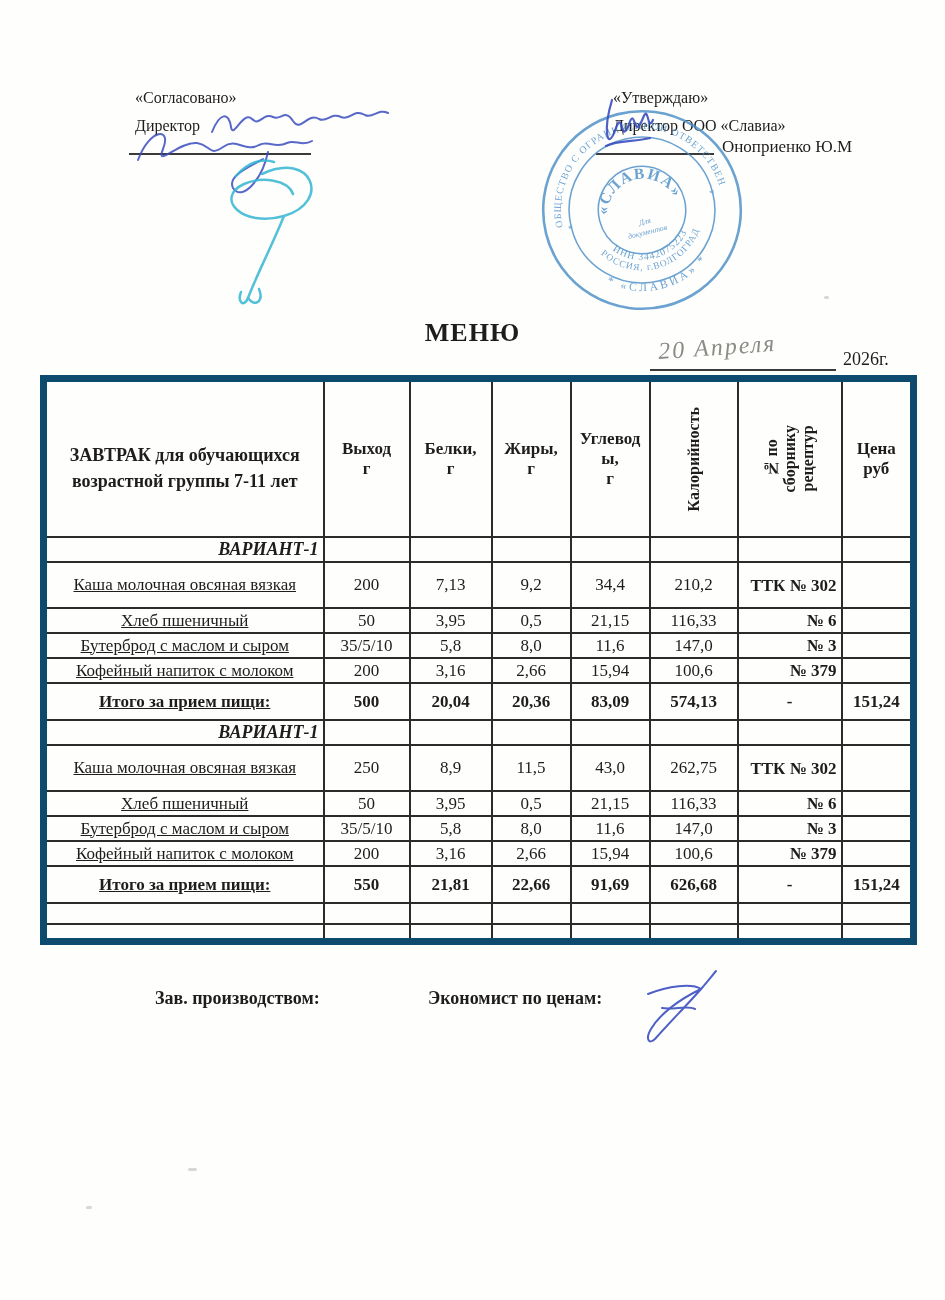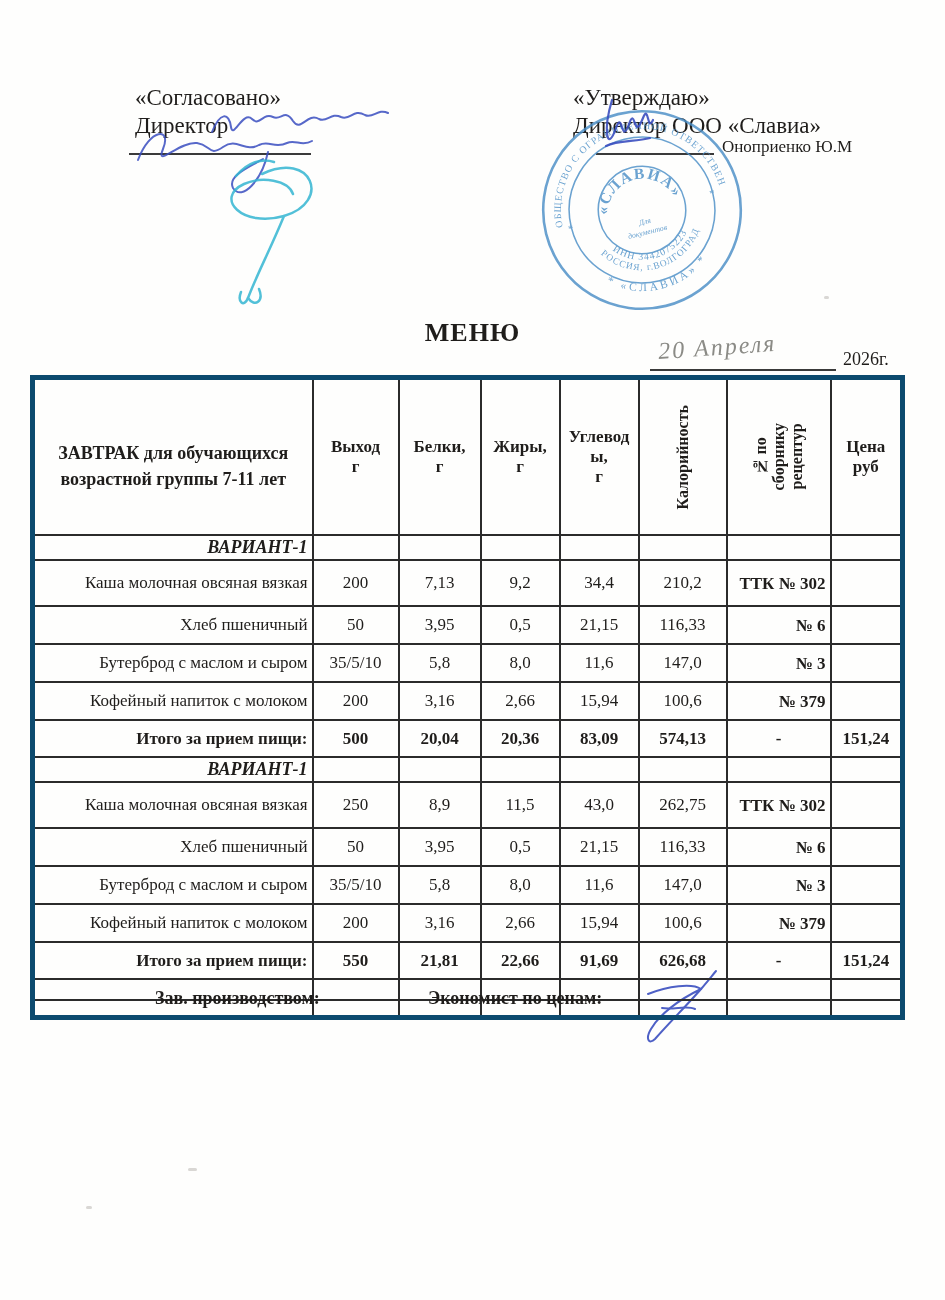--- a/index.html
+++ b/index.html
@@ -4,54 +4,54 @@
 <style>
   html,body{margin:0;padding:0;}
   body{
     width:945px;height:1300px;position:relative;overflow:hidden;
     background:#fefefd;
     font-family:"Liberation Serif","DejaVu Serif",serif;
     color:#1f1d1b;
   }
   .abs{position:absolute;}
   
-  .appr{font-size:23px;line-height:28px;}
+  .appr{font-size:16px;line-height:28px;}
   .appr-left{left:135px;top:84px;}
-  .appr-right{left:573px;top:84px;}
+  .appr-right{left:613px;top:84px;}
   .sign-line{position:absolute;background:#3a3a3a;height:2px;}
   .line-left{left:129px;top:153px;width:182px;}
   .line-right{left:596px;top:153px;width:118px;}
   .name-right{left:722px;top:137px;font-size:17px;}
   
   .title{left:0;top:318px;width:945px;text-align:center;
          font-size:26px;font-weight:bold;letter-spacing:1px;}
   .date-hand{left:658px;top:334px;font-size:24px;font-style:italic;
              color:#8b8b86;transform:rotate(-4deg);letter-spacing:2px;}
   .date-line{left:650px;top:369px;width:186px;height:2px;background:#3a3a3a;position:absolute;}
   .date-year{left:843px;top:349px;font-size:18px;}
   
   table.menu{
-    position:absolute;left:30px;top:375px;width:870px;
+    position:absolute;left:40px;top:375px;width:870px;
     border-collapse:collapse;table-layout:fixed;
-    border:5px solid #0c4a6e;
+    border:7px solid #0c4a6e;
     font-size:17px;
   }
   table.menu td{border:2px solid #2b2b2b;padding:1px 4px;vertical-align:middle;overflow:hidden;}
   td.c{text-align:center;}
-  td.dish{text-align:right;padding-left:7px;}
+  td.dish{text-align:center;padding-left:7px;text-decoration:underline;}
   .r-hdr td{vertical-align:top;text-align:center;font-weight:bold;height:135px;
             white-space:pre-line;padding-top:4px;}
   .r-hdr td.sec-title{font-size:18px;padding-top:18px;line-height:26px;}
   .vwrap{height:126px;display:flex;align-items:center;justify-content:center;}
   .vert{writing-mode:vertical-rl;transform:rotate(180deg);
         white-space:pre-line;font-weight:bold;font-size:16px;line-height:18px;}
   .r-var{height:23px;}
   .r-var td:first-child{font-weight:bold;font-style:italic;text-align:right;font-size:18px;}
   .r-big{height:46px;}
-  .r-std{height:38px;margin-top:22px;}
+  .r-std{height:25px;margin-top:22px;}
   .r-tot{height:37px;font-weight:bold;}
   .r-tot td{border-top-width:3px;border-bottom-width:3px;}
   .r-sec2{height:104px;}
   .r-sec2 td{font-weight:bold;text-align:center;font-size:18px;line-height:27px;vertical-align:middle;}
   .r-emp1{height:21px;} .r-emp2{height:17px;}
   td.recipe{text-align:right;font-weight:bold;line-height:21px;}
   
   .foot{font-size:18px;font-weight:bold;}
   .foot-left{left:135px;top:988px;margin-left:20px;}
   .foot-right{left:428px;top:988px;}

